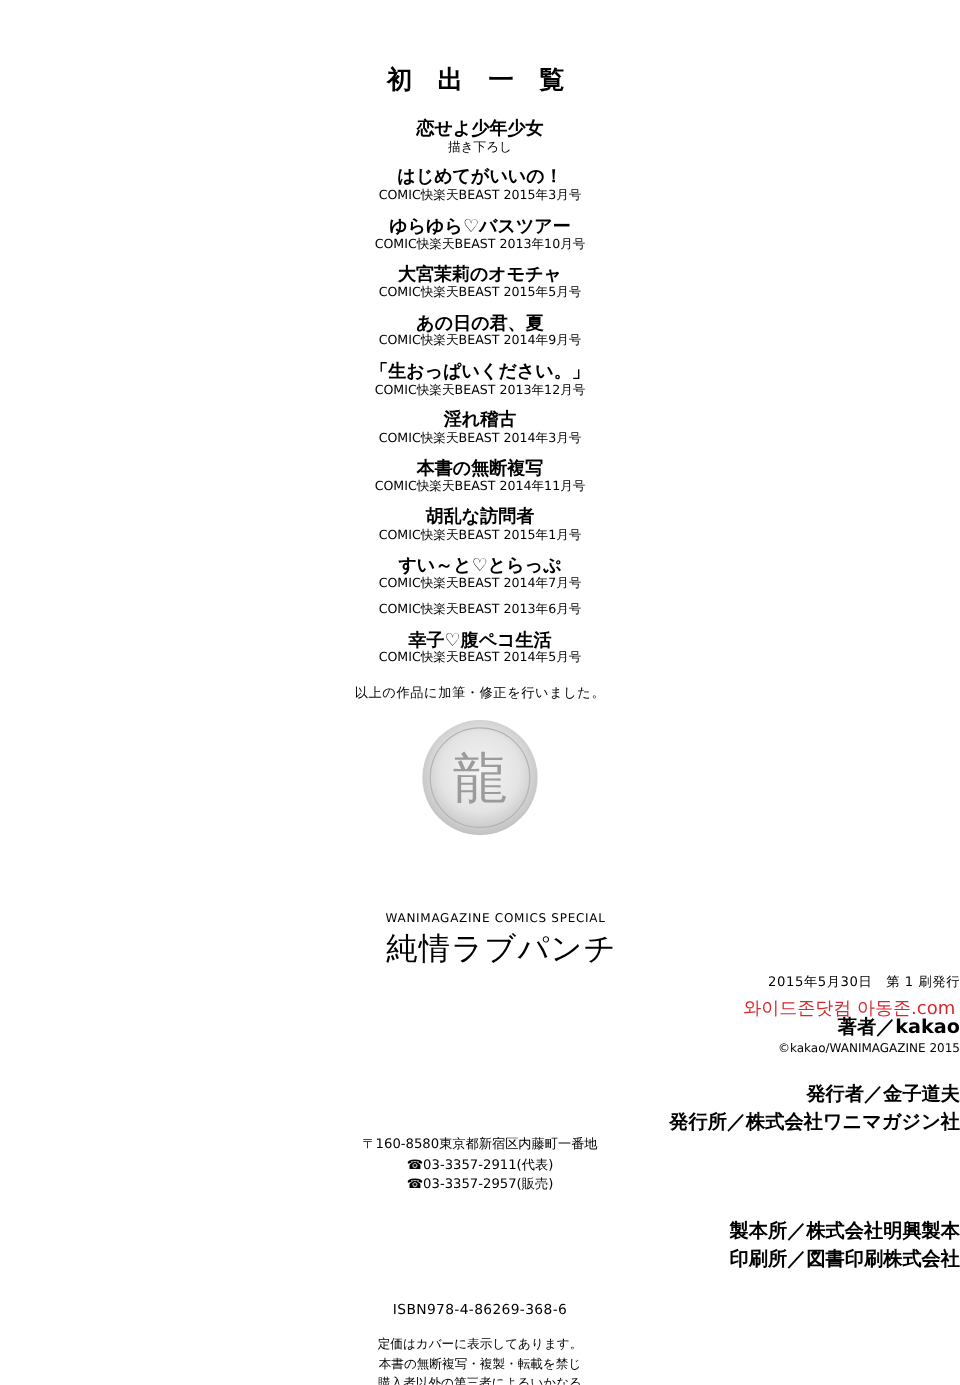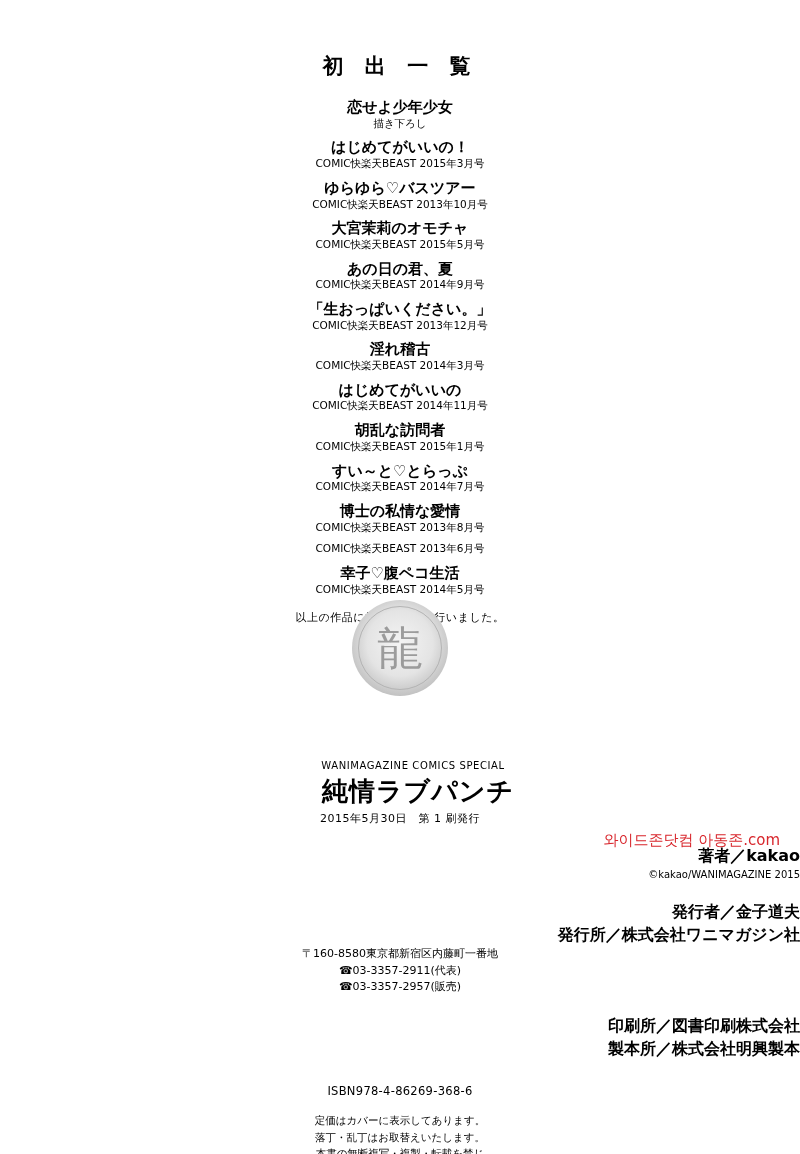--- a/index.html
+++ b/index.html
@@ -104,29 +104,30 @@
     text-align: center;
   }
   .colo-series {
     font-size: 10px;
     letter-spacing: 0.6px;
     margin-bottom: 6px;
     padding-left: 26px;
   }
   .colo-booktitle {
     font-size: 26px;
-    font-weight: bold;
+    font-weight: normal;
     letter-spacing: 1px;
     line-height: 1.15;
     padding-left: 36px;
   }
   .colo-pubdate {
     font-size: 11px;
     margin-top: 4px;
     letter-spacing: 0.5px;
+    text-align: right;
   }
   .block {
     margin-top: 18px;
   }
   .line-lg {
     font-size: 16px;
     font-weight: bold;
     line-height: 1.45;
     text-align: right;
   }
@@ -146,21 +147,21 @@
   }
   .notice {
     margin-top: 14px;
     font-size: 10.5px;
     line-height: 1.55;
   }
 
   
   .watermark {
     position: absolute;
-    right: 20px;
+    right: 4px;
     bottom: 10px;
     font-size: 15px;
     color: #d8262c;
     font-family: "DejaVu Sans", "Liberation Sans", sans-serif;
     letter-spacing: 0px;
     white-space: nowrap;
   }
 </style>
 </head>
 <body>
@@ -192,34 +193,30 @@
     </div>
     <div class="credit-entry">
       <div class="credit-title">「生おっぱいください。」</div>
       <div class="credit-source">COMIC快楽天BEAST 2013年12月号</div>
     </div>
     <div class="credit-entry">
       <div class="credit-title">淫れ稽古</div>
       <div class="credit-source">COMIC快楽天BEAST 2014年3月号</div>
     </div>
     <div class="credit-entry">
-      <div class="credit-title">はじめてがいいの</div>
+      <div class="credit-title">本書の無断複写</div>
       <div class="credit-source">COMIC快楽天BEAST 2014年11月号</div>
     </div>
     <div class="credit-entry">
       <div class="credit-title">胡乱な訪問者</div>
       <div class="credit-source">COMIC快楽天BEAST 2015年1月号</div>
     </div>
     <div class="credit-entry">
       <div class="credit-title">すい～と♡とらっぷ</div>
       <div class="credit-source">COMIC快楽天BEAST 2014年7月号</div>
-    </div>
-    <div class="credit-entry">
-      <div class="credit-title">博士の私情な愛情</div>
-      <div class="credit-source">COMIC快楽天BEAST 2013年8月号</div>
     </div>
     <div class="credit-entry">
       <div class="credit-source">COMIC快楽天BEAST 2013年6月号</div>
     </div>
     <div class="credit-entry">
       <div class="credit-title">幸子♡腹ペコ生活</div>
       <div class="credit-source">COMIC快楽天BEAST 2014年5月号</div>
     </div>
 
     <div class="credits-note">以上の作品に加筆・修正を行いました。</div>
@@ -243,29 +240,28 @@
 
     <div class="block">
       <div class="line-lg">発行者／金子道夫</div>
       <div class="line-lg">発行所／株式会社ワニマガジン社</div>
       <div class="line-sm">〒160-8580東京都新宿区内藤町一番地</div>
       <div class="line-sm">☎03-3357-2911(代表)</div>
       <div class="line-sm">☎03-3357-2957(販売)</div>
     </div>
 
     <div class="block">
+      <div class="line-lg">製本所／株式会社明興製本</div>
       <div class="line-lg">印刷所／図書印刷株式会社</div>
-      <div class="line-lg">製本所／株式会社明興製本</div>
     </div>
 
     <div class="isbn">ISBN978-4-86269-368-6</div>
 
     <div class="notice">
       <div>定価はカバーに表示してあります。</div>
-      <div>落丁・乱丁はお取替えいたします。</div>
       <div>本書の無断複写・複製・転載を禁じ</div>
       <div>購入者以外の第三者によるいかなる</div>
 
     </div>
   </section>
 
   <div class="watermark" style="color: rgb(216, 38, 44);">와이드존닷컴 아동존.com</div>
 
 </div>
 

